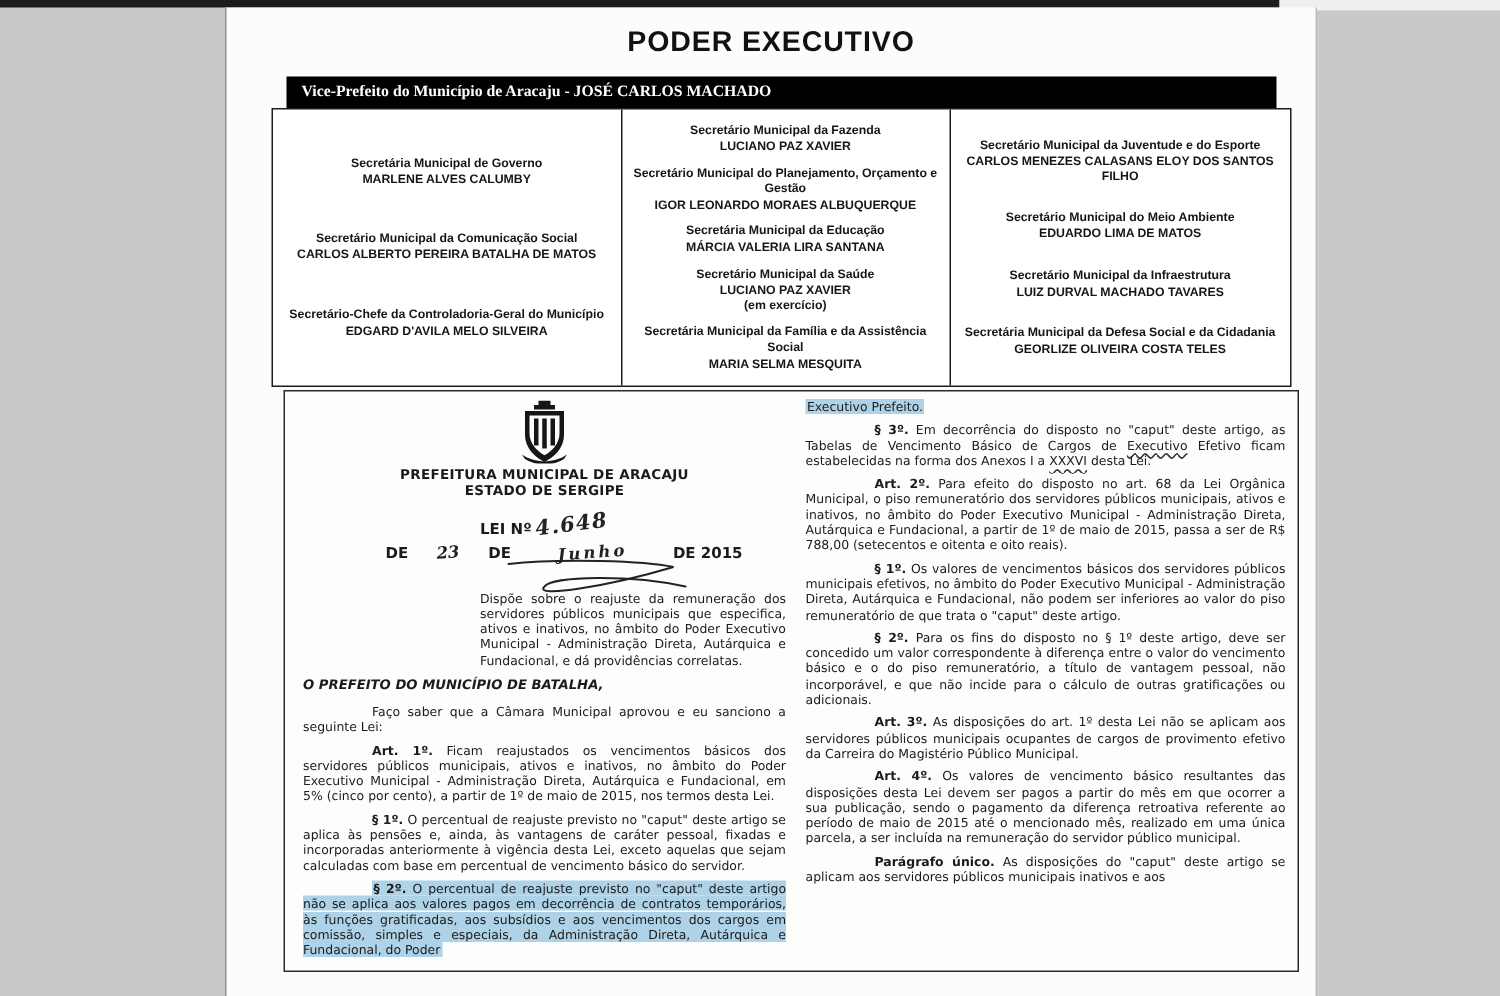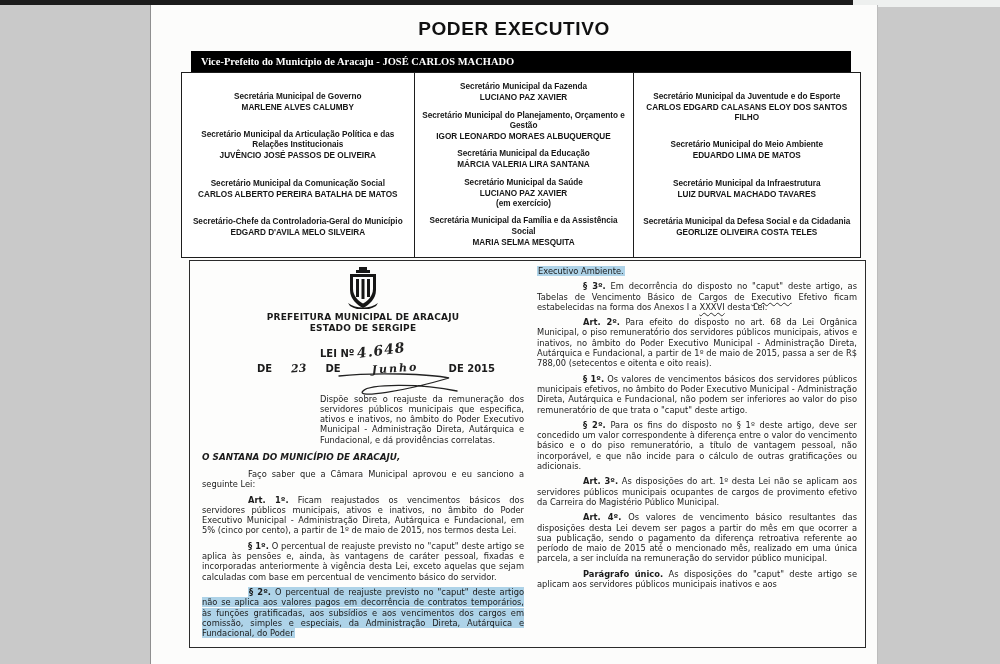--- a/index.html
+++ b/index.html
@@ -89,24 +89,20 @@
     <span>Vice-Prefeito do Município de Aracaju - JOSÉ CARLOS MACHADO</span>
   </div>
 
   <div class="cabinet-table">
     <div class="cab-col c0">
         <div class="entry">
           <div class="e-title">Secretária Municipal de Governo</div>
           <div class="e-name">MARLENE ALVES CALUMBY</div>
         </div>
         <div class="entry">
-          <div class="e-title">Secretário Municipal da Articulação Política e das Relações Institucionais</div>
-          <div class="e-name">JUVÊNCIO JOSÉ PASSOS DE OLIVEIRA</div>
-        </div>
-        <div class="entry">
           <div class="e-title">Secretário Municipal da Comunicação Social</div>
           <div class="e-name">CARLOS ALBERTO PEREIRA BATALHA DE MATOS</div>
         </div>
         <div class="entry">
           <div class="e-title">Secretário-Chefe da Controladoria-Geral do Município</div>
           <div class="e-name">EDGARD D'AVILA MELO SILVEIRA</div>
         </div>
       </div>
     <div class="cab-col c1">
         <div class="entry">
@@ -127,21 +123,21 @@
           <div class="e-note">(em exercício)</div>
         </div>
         <div class="entry">
           <div class="e-title">Secretária Municipal da Família e da Assistência Social</div>
           <div class="e-name">MARIA SELMA MESQUITA</div>
         </div>
       </div>
     <div class="cab-col c2">
         <div class="entry">
           <div class="e-title">Secretário Municipal da Juventude e do Esporte</div>
-          <div class="e-name">CARLOS EDGARD CALASANS ELOY DOS SANTOS FILHO</div>
+          <div class="e-name">CARLOS MENEZES CALASANS ELOY DOS SANTOS FILHO</div>
         </div>
         <div class="entry">
           <div class="e-title">Secretário Municipal do Meio Ambiente</div>
           <div class="e-name">EDUARDO LIMA DE MATOS</div>
         </div>
         <div class="entry">
           <div class="e-title">Secretário Municipal da Infraestrutura</div>
           <div class="e-name">LUIZ DURVAL MACHADO TAVARES</div>
         </div>
         <div class="entry">
@@ -179,32 +175,32 @@
             <b>DE</b>
             <span class="hand month">Junho</span>
             <b>DE 2015</b>
           <svg class="scrawl" width="130" height="30" viewBox="0 0 130 30">
             <path d="M4 5 C 40 1 95 3 114 7 C 70 20 20 28 28 20 C 34 13 85 12 122 20" fill="none" stroke="#222" stroke-width="1.3" stroke-linecap="round"></path>
           </svg>
         </div>
       </div>
 
       <div class="ementa">Dispõe sobre o reajuste da remuneração dos servidores públicos municipais que especifica, ativos e inativos, no âmbito do Poder Executivo Municipal - Administração Direta, Autárquica e Fundacional, e dá providências correlatas.</div>
-      <div class="opening">O SANTANA DO MUNICÍPIO DE ARACAJU,</div>
+      <div class="opening">O PREFEITO DO MUNICÍPIO DE BATALHA,</div>
       <div id="left-paras">
           <p class="para">Faço saber que a Câmara Municipal aprovou e eu sanciono a seguinte Lei:</p>
           <p class="para"><b>Art. 1º.</b> Ficam reajustados os vencimentos básicos dos servidores públicos municipais, ativos e inativos, no âmbito do Poder Executivo Municipal - Administração Direta, Autárquica e Fundacional, em 5% (cinco por cento), a partir de 1º de maio de 2015, nos termos desta Lei.</p>
           <p class="para"><b>§ 1º.</b> O percentual de reajuste previsto no "caput" deste artigo se aplica às pensões e, ainda, às vantagens de caráter pessoal, fixadas e incorporadas anteriormente à vigência desta Lei, exceto aquelas que sejam calculadas com base em percentual de vencimento básico do servidor.</p>
           <p class="para"><span class="hl"><b>§ 2º.</b> O percentual de reajuste previsto no "caput" deste artigo não se aplica aos valores pagos em decorrência de contratos temporários, às funções gratificadas, aos subsídios e aos vencimentos dos cargos em comissão, simples e especiais, da Administração Direta, Autárquica e Fundacional, do Poder</span></p>
         </div>
     </div>
 
     <div class="rcol">
       <div id="right-paras">
-          <p class="para noind"><span class="hl">Executivo Ambiente.</span></p>
+          <p class="para noind"><span class="hl">Executivo Prefeito.</span></p>
           <p class="para"><b>§ 3º.</b> Em decorrência do disposto no "caput" deste artigo, as Tabelas de Vencimento Básico de Cargos de <span class="wavy">Executivo</span> Efetivo ficam estabelecidas na forma dos Anexos I a <span class="wavy">XXXVI</span> desta Lei.</p>
           <p class="para"><b>Art. 2º.</b> Para efeito do disposto no art. 68 da Lei Orgânica Municipal, o piso remuneratório dos servidores públicos municipais, ativos e inativos, no âmbito do Poder Executivo Municipal - Administração Direta, Autárquica e Fundacional, a partir de 1º de maio de 2015, passa a ser de R$ 788,00 (setecentos e oitenta e oito reais).</p>
           <p class="para"><b>§ 1º.</b> Os valores de vencimentos básicos dos servidores públicos municipais efetivos, no âmbito do Poder Executivo Municipal - Administração Direta, Autárquica e Fundacional, não podem ser inferiores ao valor do piso remuneratório de que trata o "caput" deste artigo.</p>
           <p class="para"><b>§ 2º.</b> Para os fins do disposto no § 1º deste artigo, deve ser concedido um valor correspondente à diferença entre o valor do vencimento básico e o do piso remuneratório, a título de vantagem pessoal, não incorporável, e que não incide para o cálculo de outras gratificações ou adicionais.</p>
           <p class="para"><b>Art. 3º.</b> As disposições do art. 1º desta Lei não se aplicam aos servidores públicos municipais ocupantes de cargos de provimento efetivo da Carreira do Magistério Público Municipal.</p>
           <p class="para"><b>Art. 4º.</b> Os valores de vencimento básico resultantes das disposições desta Lei devem ser pagos a partir do mês em que ocorrer a sua publicação, sendo o pagamento da diferença retroativa referente ao período de maio de 2015 até o mencionado mês, realizado em uma única parcela, a ser incluída na remuneração do servidor público municipal.</p>
           <p class="para"><b>Parágrafo único.</b> As disposições do "caput" deste artigo se aplicam aos servidores públicos municipais inativos e aos</p>
         </div>
     </div>
 

